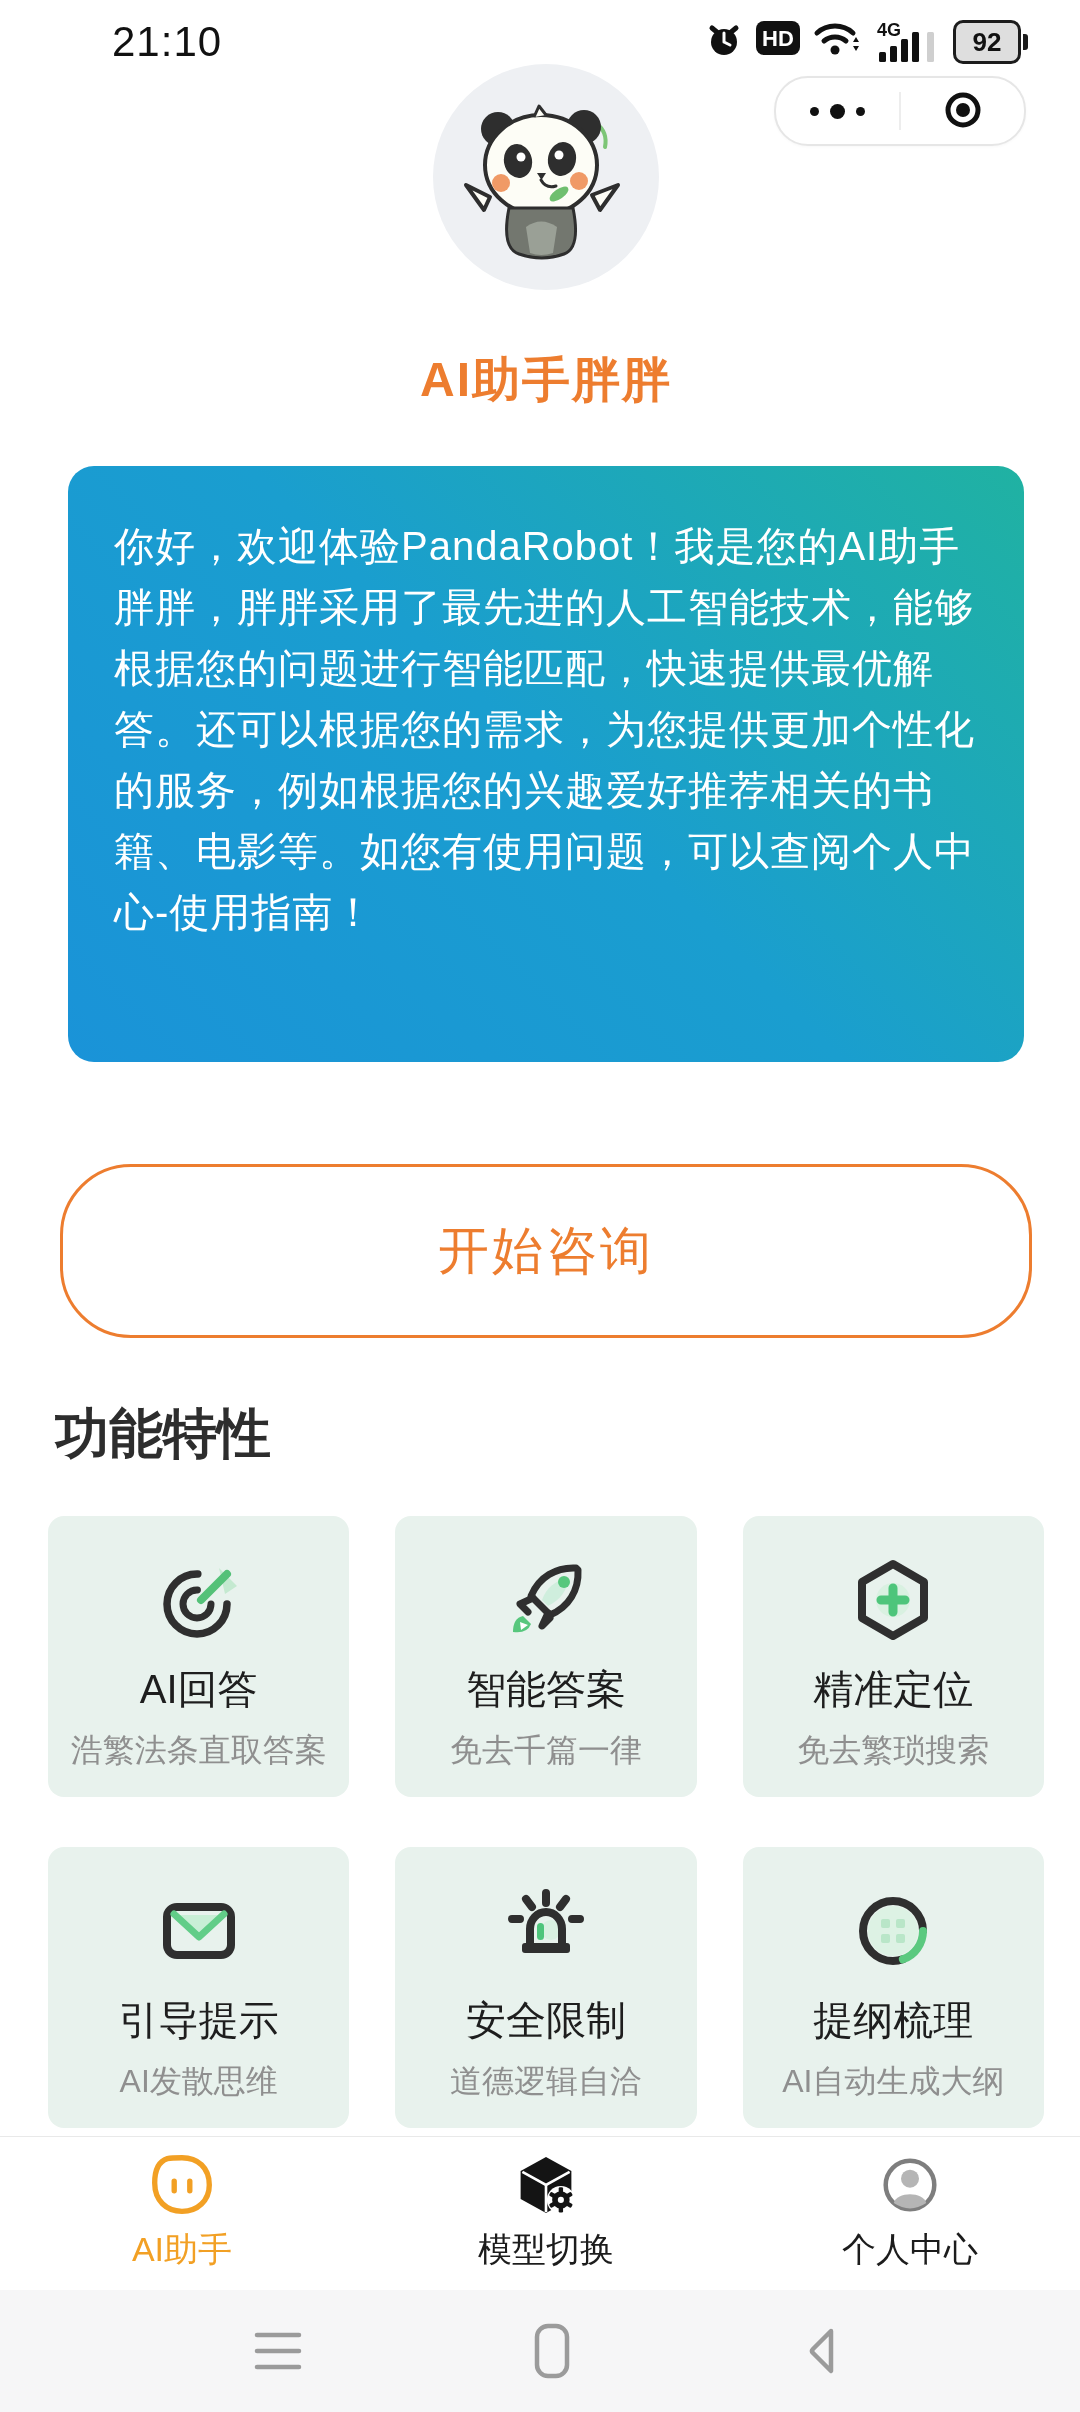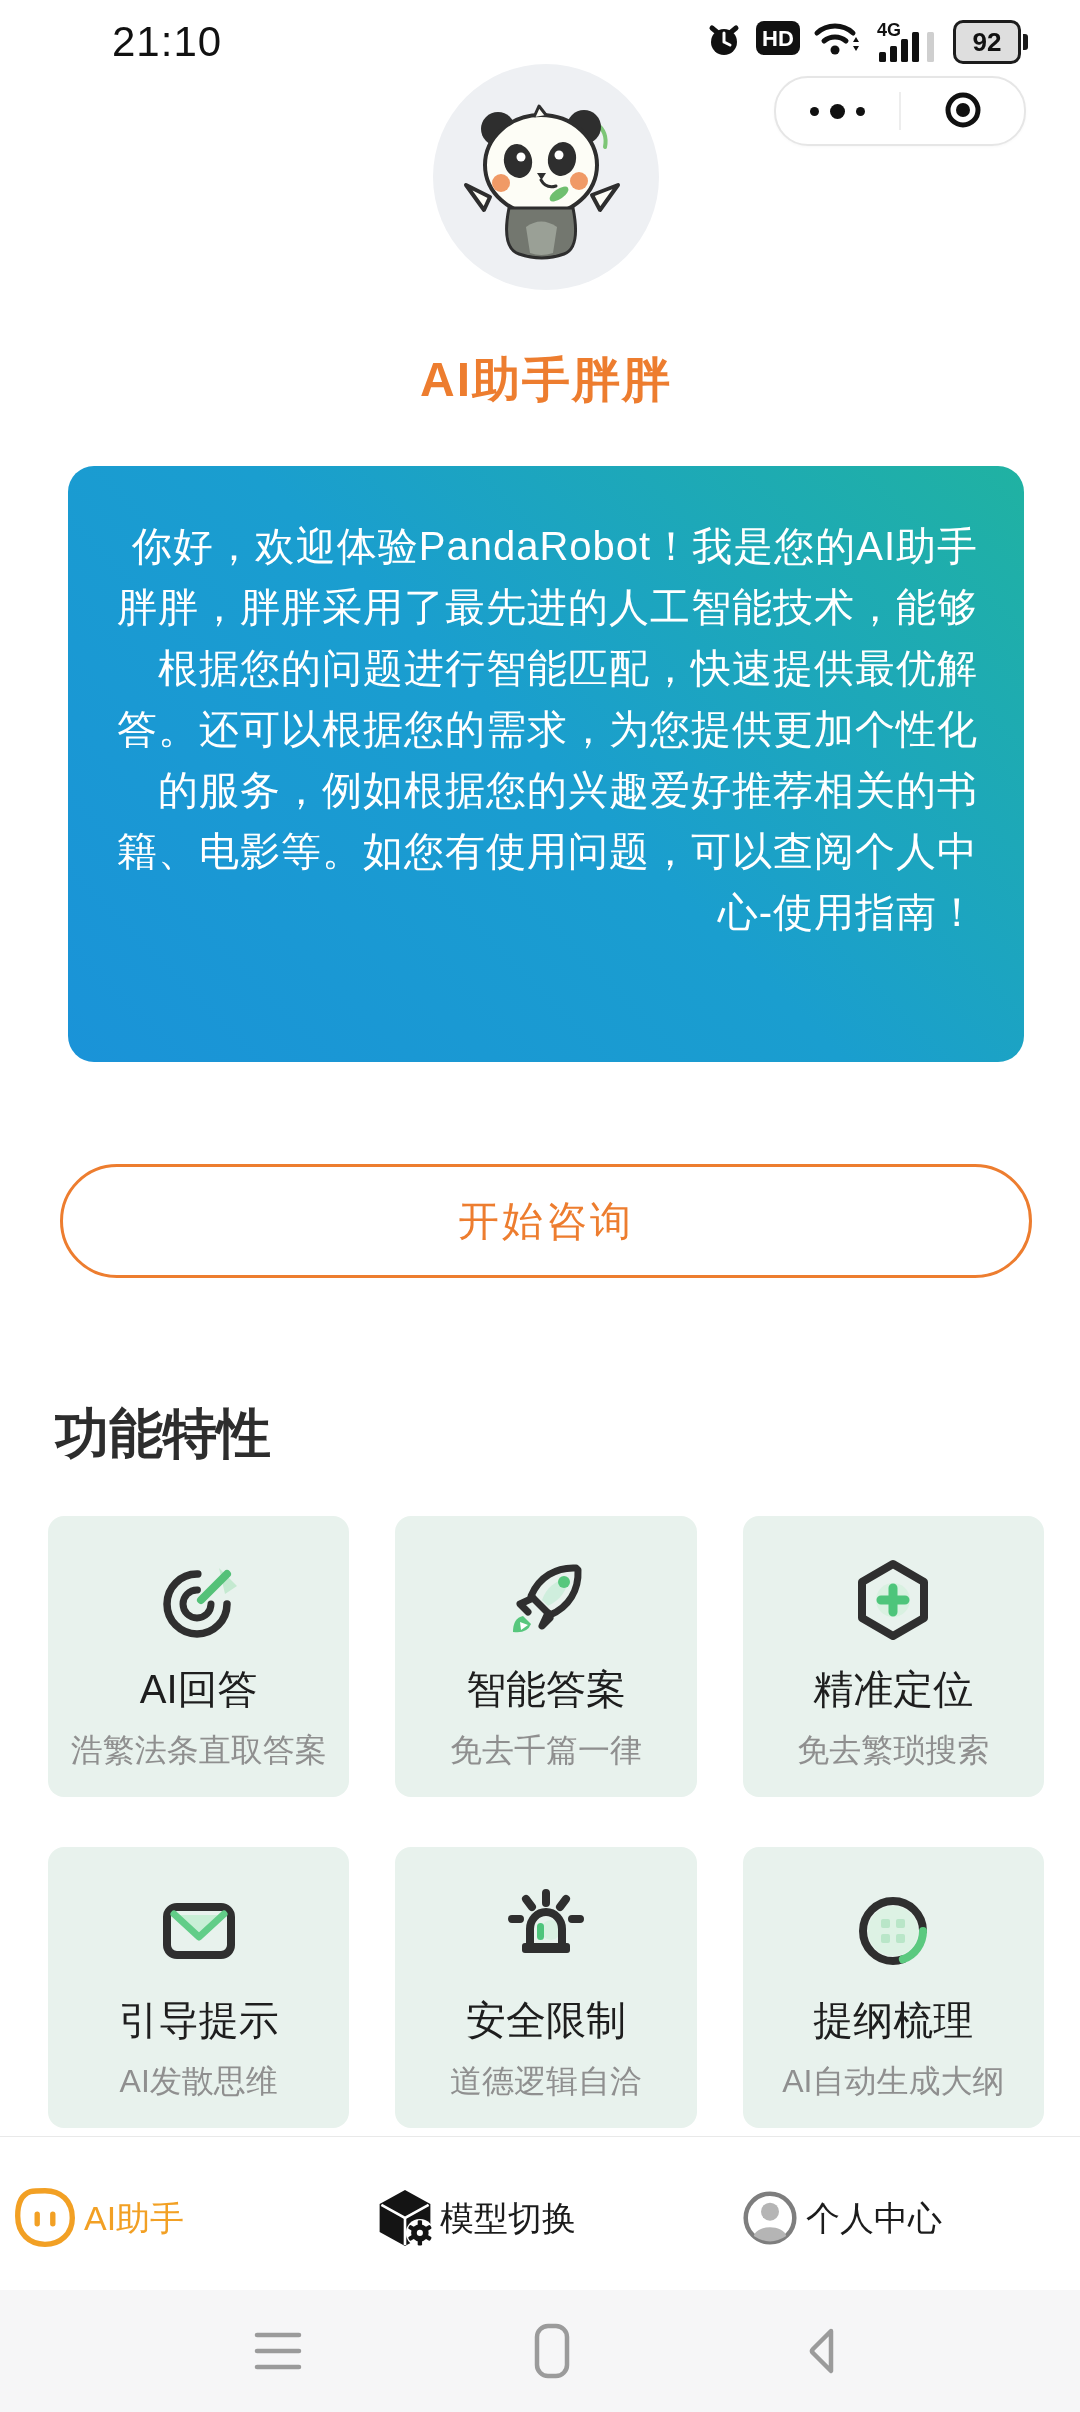--- a/index.html
+++ b/index.html
@@ -31,42 +31,42 @@
 
   
   .avatar{position:absolute;top:64px;left:50%;transform:translateX(-50%);width:226px;height:226px;
       border-radius:50%;background:#eef0f3;display:flex;align-items:center;justify-content:center;overflow:hidden;}
   .page-title{position:absolute;top:348px;left:0;right:0;margin:0;text-align:center;
       font-size:48px;font-weight:700;color:var(--accent,#ED7D2F);letter-spacing:2px;}
 
   
   .welcome-card{position:absolute;top:466px;left:68px;right:68px;height:596px;border-radius:26px;
       background:linear-gradient(225deg,var(--grad-start,#20B2A2) 0%,var(--grad-mid,#1A9ECF) 50%,var(--grad-end,#1A93D8) 100%);
-      box-sizing:border-box;padding:50px 46px;overflow:hidden;text-align:right;}
+      box-sizing:border-box;padding:50px 46px;overflow:hidden;}
   .welcome-card p{margin:0;color:#fff;font-size:40px;line-height:61px;letter-spacing:1px;}
 
   
-  .start-btn{position:absolute;top:1164px;left:60px;right:60px;height:114px;border-radius:71px;
+  .start-btn{position:absolute;top:1164px;left:60px;right:60px;height:174px;border-radius:71px;
       background:#fff;border:3px solid var(--accent,#ED7D2F);color:var(--accent,#ED7D2F);
-      font-size:41px;font-family:inherit;font-weight:500;letter-spacing:3px;cursor:pointer;}
+      font-size:51px;font-family:inherit;font-weight:500;letter-spacing:3px;cursor:pointer;}
 
   
   .section-title{position:absolute;top:1398px;left:55px;margin:0;font-size:54px;font-weight:700;color:#2d2d2d;}
   .feature-grid{position:absolute;top:1516px;left:48px;right:48px;display:grid;
       grid-template-columns:repeat(3,1fr);column-gap:46px;row-gap:50px;}
   .feature-card{height:281px;background:var(--feature-bg,#E8F2ED);border-radius:16px;
       display:flex;flex-direction:column;align-items:center;box-sizing:border-box;padding-top:36px;}
   .feature-icon{width:96px;height:96px;}
   .feature-title{margin-top:14px;font-size:40px;color:#1e1e1e;}
   .feature-sub{margin-top:12px;font-size:32px;color:#8f8f8f;}
 
   
   .tab-bar{position:absolute;top:2136px;left:0;right:0;height:154px;background:#fff;
       border-top:1px solid #e9e9e9;display:flex;}
-  .tab-item{flex:1;display:flex;flex-direction:row;align-items:center;justify-content:flex-start;
+  .tab-item{flex:1;display:flex;flex-direction:column;align-items:center;justify-content:flex-start;
       padding-top:8px;background:none;border:none;cursor:pointer;font-family:inherit;}
   .tab-icon{height:80px;display:flex;align-items:center;justify-content:center;}
   .tab-label{font-size:34px;color:#1c1c1c;margin-top:2px;}
   .tab-item.active .tab-label{color:var(--tab-active,#F2A024);}
 
   
   .nav-bar{position:absolute;top:2290px;left:0;right:0;height:122px;background:#f6f6f7;
       display:flex;align-items:center;justify-content:space-between;padding:0 252px;box-sizing:border-box;}
   .nav-btn{background:none;border:none;padding:0;cursor:pointer;display:flex;align-items:center;}
 </style>

